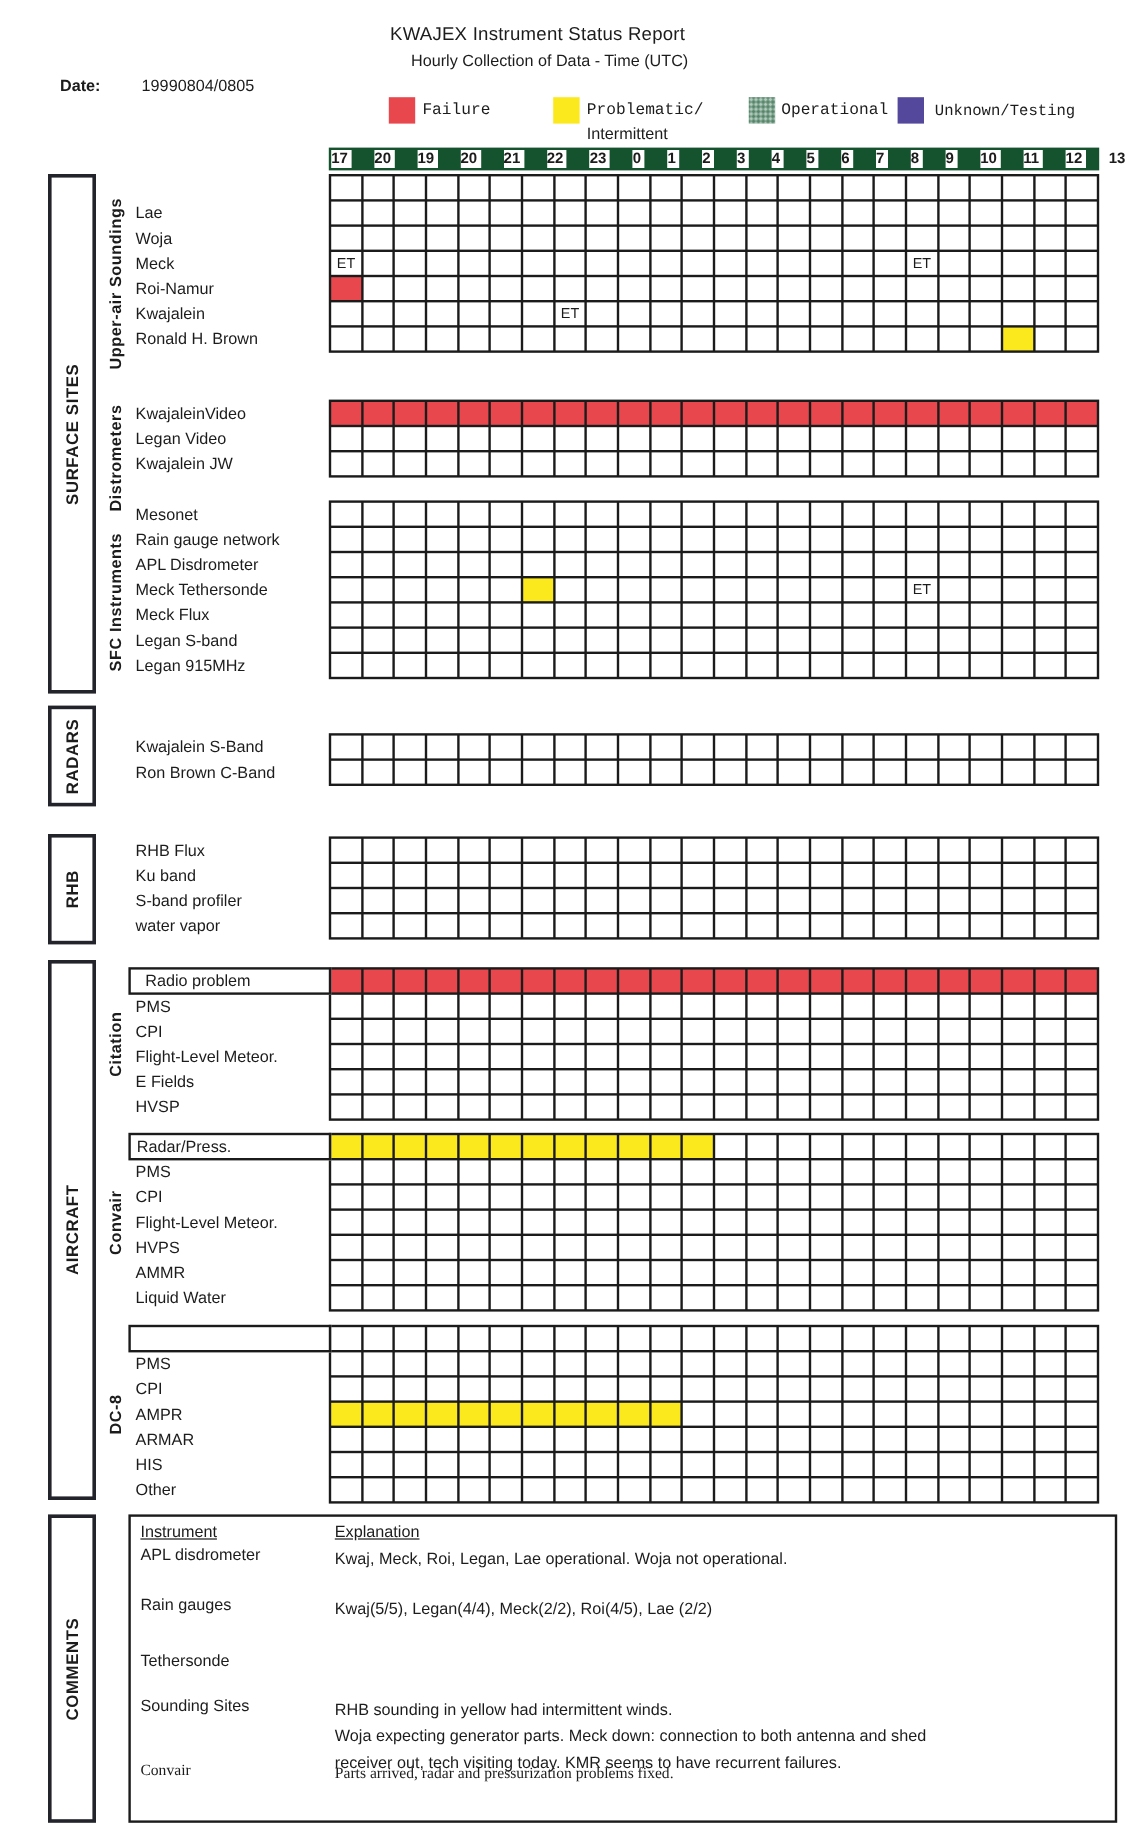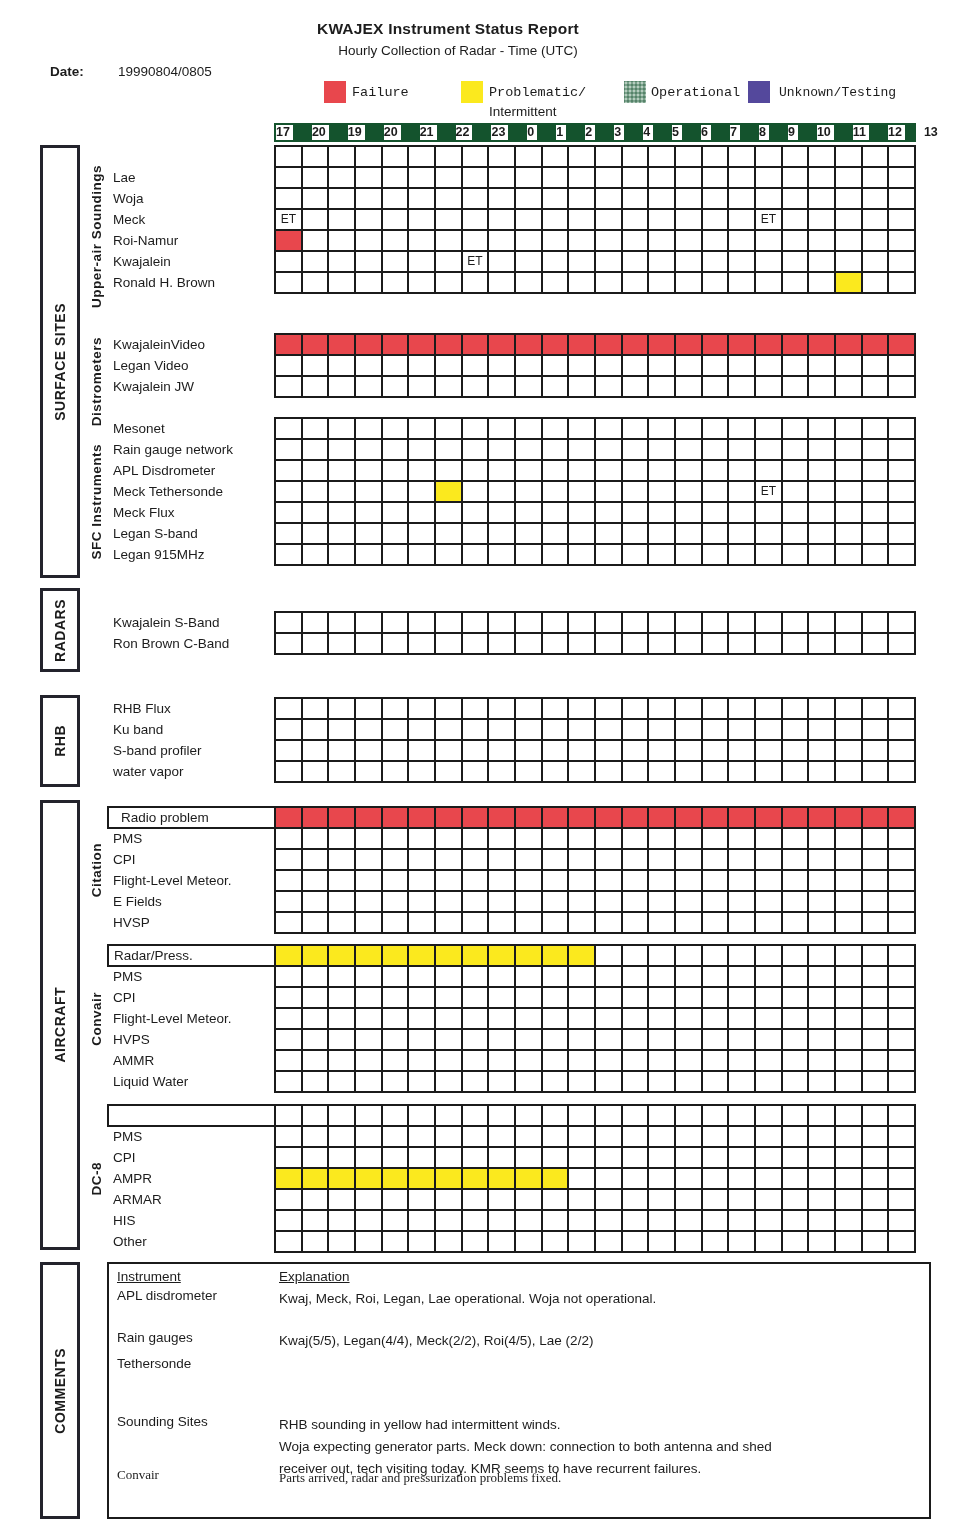--- a/index.html
+++ b/index.html
@@ -1,19 +1,19 @@
 <!DOCTYPE html>
 <html><head>
 <meta charset="utf-8">
 <style>
   html,body{margin:0;padding:0;background:#ffffff;}
   body{width:956px;height:1539px;position:relative;font-family:"Liberation Sans",sans-serif;color:#1c1c1c;overflow:hidden;}
   .abs{position:absolute;}
   
-  .title{top:20px;left:0;width:896px;text-align:center;font-size:15.5px;font-weight:bold;letter-spacing:.2px;}
+  .title{top:20px;left:0;width:896px;text-align:center;font-size:15.5px;font-weight:normal;letter-spacing:.2px;}
   .subtitle{top:43px;left:0;width:916px;text-align:center;font-size:13.5px;}
   .datelabel{top:64px;left:50px;font-size:13.5px;font-weight:bold;}
   .datevalue{top:64px;left:118px;font-size:13.5px;}
   
   .sw{width:22px;height:22px;top:81px;}
   .sw-F{background:#e8474d;}
   .sw-P{background:#fbe91e;}
   .sw-U{background:#54489c;}
   .sw-O,.st-O{background-color:#7aa28b;background-image:radial-gradient(rgba(255,255,255,.45) 1px,transparent 1.2px),radial-gradient(rgba(20,70,45,.35) 1px,transparent 1.2px);background-size:4px 4px,4px 4px;background-position:0 0,2px 2px;}
   .legtext{top:85px;font-size:13.5px;font-family:Liberation Mono, monospace;}
@@ -40,21 +40,21 @@
   .cm-h{position:absolute;font-size:13.5px;text-decoration:underline;}
   .cm-item-label{position:absolute;left:8px;font-size:13.5px;white-space:nowrap;}
   .cm-item-lines{position:absolute;left:170px;right:10px;font-size:13.5px;}
   .cm-item-lines div{line-height:22px;white-space:nowrap;}
   .cm-serif .cm-line, .cm-serif{font-family:"Liberation Serif",serif;font-size:13px;}
 </style>
 </head>
 <body>
 
 <div class="abs title">KWAJEX Instrument Status Report</div>
-<div class="abs subtitle">Hourly Collection of Radar - Time (UTC)</div>
+<div class="abs subtitle">Hourly Collection of Data - Time (UTC)</div>
 <div class="abs datelabel">Date:</div>
 <div class="abs datevalue">19990804/0805</div>
 
 <div class="abs sw sw-F" style="left:324px;"></div>
 <div class="abs legtext" style="left:352px;">Failure</div>
 <div class="abs sw sw-P" style="left:461px;"></div>
 <div class="abs legtext" style="left:489px;">Problematic/</div>
 <div class="abs legtext2" style="left:489px;">Intermittent</div>
 <div class="abs sw sw-O" style="left:624px;"></div>
 <div class="abs legtext" style="left:651px;">Operational</div>
@@ -1254,21 +1254,21 @@
   <div class="cm-h" style="top:5px;left:8px;">Instrument</div>
   <div class="cm-h" style="top:5px;left:170px;">Explanation</div>
 <div class="cm-item-label" style="top: 24px;">APL disdrometer</div>
     <div class="cm-item-lines" style="top: 24px;">
       <div class="cm-line">Kwaj, Meck, Roi, Legan, Lae operational. Woja not operational.</div>
     </div>
     <div class="cm-item-label" style="top: 66px;">Rain gauges</div>
     <div class="cm-item-lines" style="top: 66px;">
       <div class="cm-line">Kwaj(5/5), Legan(4/4), Meck(2/2), Roi(4/5), Lae (2/2)</div>
     </div>
-    <div class="cm-item-label" style="top: 92px;">Tethersonde</div>
+    <div class="cm-item-label" style="top: 112px;">Tethersonde</div>
     <div class="cm-item-label" style="top: 150px;">Sounding Sites</div>
     <div class="cm-item-lines" style="top: 150px;">
       <div class="cm-line">RHB sounding in yellow had intermittent winds.</div>
       <div class="cm-line">Woja expecting generator parts. Meck down: connection to both antenna and shed</div>
       <div class="cm-line">receiver out, tech visiting today. KMR seems to have recurrent failures.</div>
     </div>
     <div class="cm-item-label cm-serif" style="top: 203px;">Convair</div>
     <div class="cm-item-lines cm-serif" style="top: 203px;">
       <div class="cm-line">Parts arrived, radar and pressurization problems fixed.</div>
     </div>

